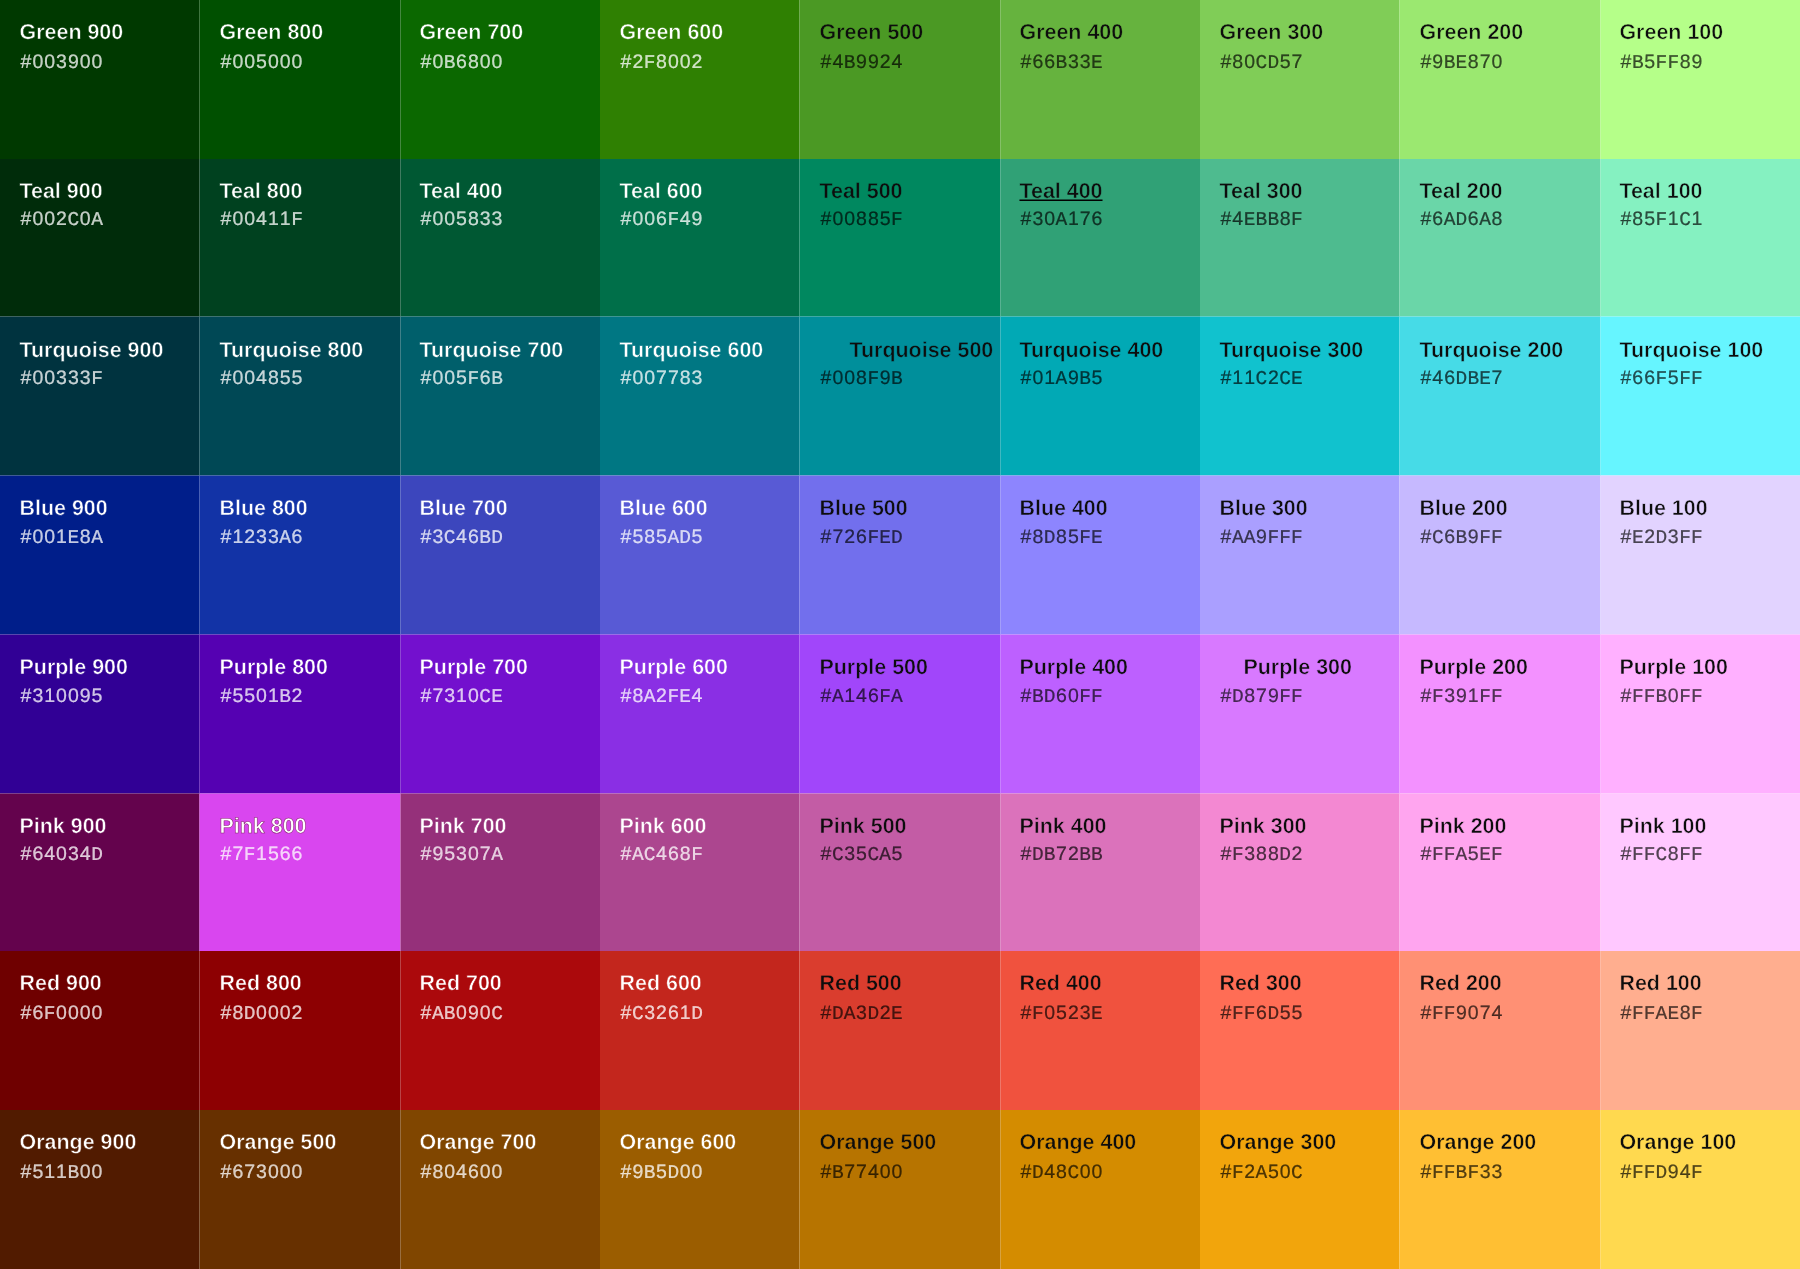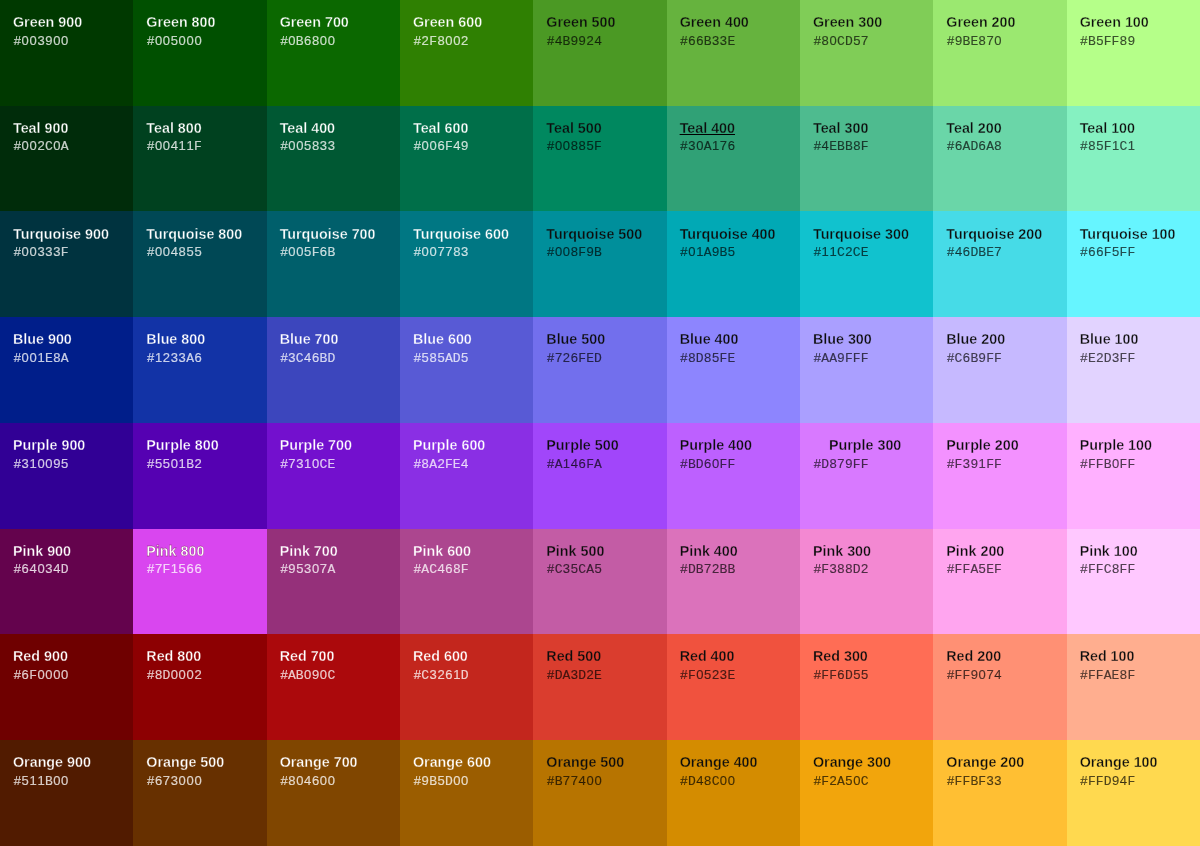--- a/index.html
+++ b/index.html
@@ -136,21 +136,21 @@
   </div>
       <div class="color-swatch tone-light" style="background-color: rgb(0, 95, 107);">
     <div class="swatch-label" style="-webkit-text-stroke-color: rgb(0, 95, 107); color: rgb(255, 255, 255);">Turquoise 700</div>
     <div class="swatch-hex"><i>#</i><i>0</i><i>0</i><i>5</i><i class="glyph-alpha">F</i><i>6</i><i class="glyph-alpha">B</i></div>
   </div>
       <div class="color-swatch tone-light" style="background-color: rgb(0, 119, 131);">
     <div class="swatch-label" style="-webkit-text-stroke-color: rgb(0, 119, 131); color: rgb(255, 255, 255);">Turquoise 600</div>
     <div class="swatch-hex"><i>#</i><i>0</i><i>0</i><i>7</i><i>7</i><i>8</i><i>3</i></div>
   </div>
       <div class="color-swatch tone-dark" style="background-color: rgb(0, 143, 155);">
-    <div class="swatch-label" style="-webkit-text-stroke-color: rgb(0, 143, 155); color: rgb(13, 13, 13);">Turquoise 500</div>
+    <div class="swatch-label" style="-webkit-text-stroke-color: rgb(0, 143, 155); color: rgb(13, 13, 13); margin-left: 20px;">Turquoise 500</div>
     <div class="swatch-hex"><i>#</i><i>0</i><i>0</i><i>8</i><i class="glyph-alpha">F</i><i>9</i><i class="glyph-alpha">B</i></div>
   </div>
       <div class="color-swatch tone-dark" style="background-color: rgb(1, 169, 181);">
     <div class="swatch-label" style="-webkit-text-stroke-color: rgb(1, 169, 181); color: rgb(13, 13, 13);">Turquoise 400</div>
     <div class="swatch-hex"><i>#</i><i>0</i><i>1</i><i class="glyph-alpha">A</i><i>9</i><i class="glyph-alpha">B</i><i>5</i></div>
   </div>
       <div class="color-swatch tone-dark" style="background-color: rgb(17, 194, 206);">
     <div class="swatch-label" style="-webkit-text-stroke-color: rgb(17, 194, 206); color: rgb(13, 13, 13);">Turquoise 300</div>
     <div class="swatch-hex"><i>#</i><i>1</i><i>1</i><i class="glyph-alpha">C</i><i>2</i><i class="glyph-alpha">C</i><i class="glyph-alpha">E</i></div>
   </div>

